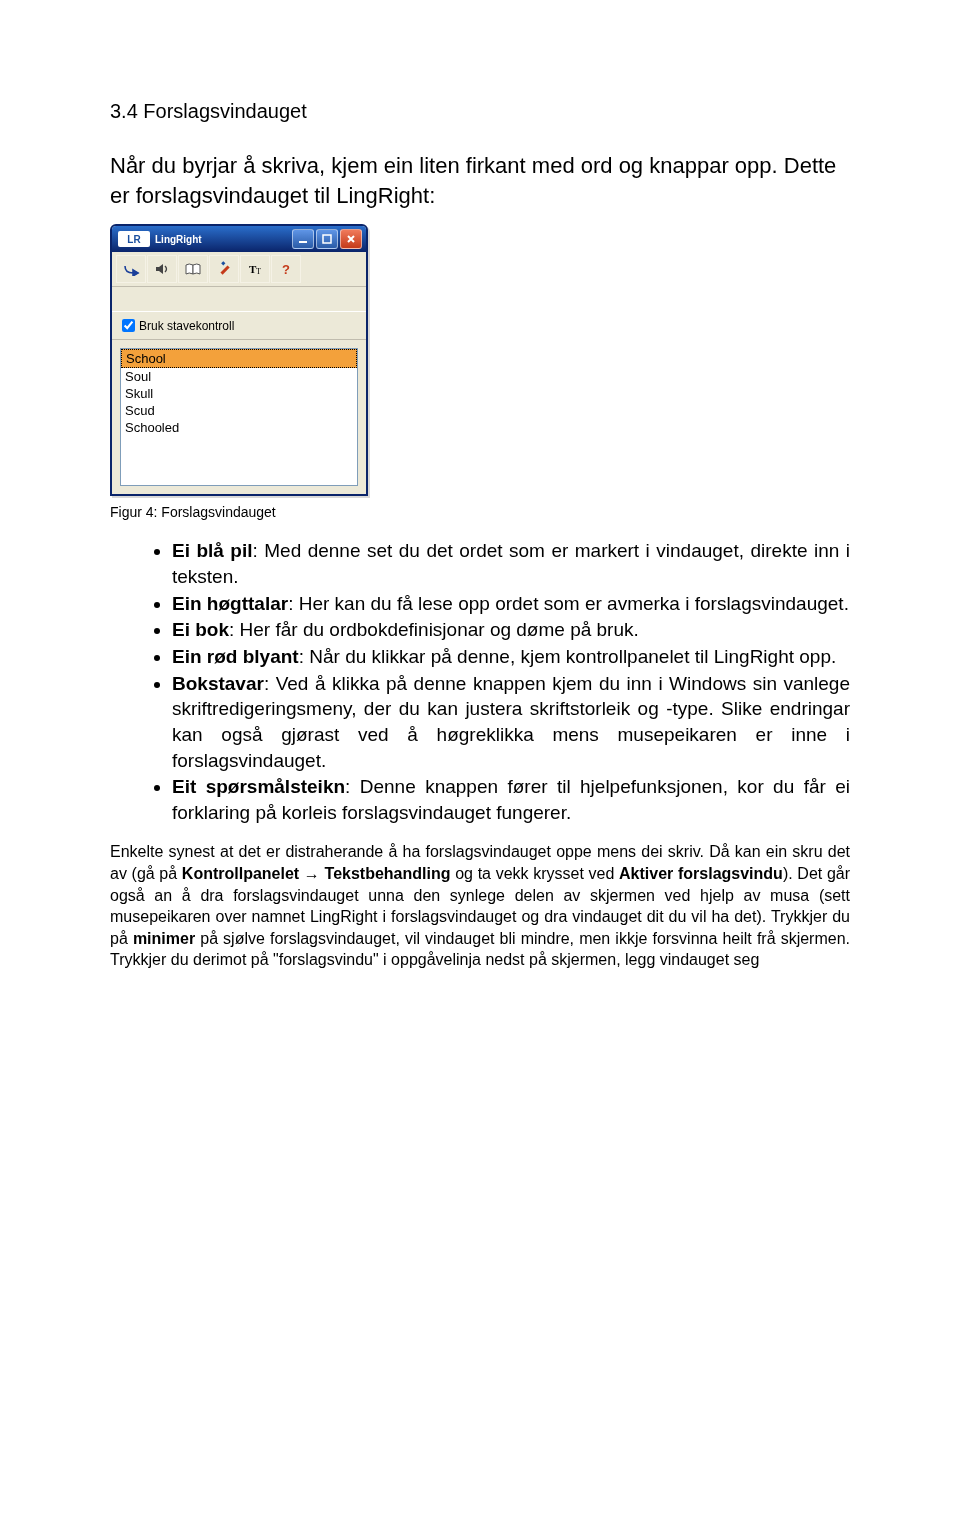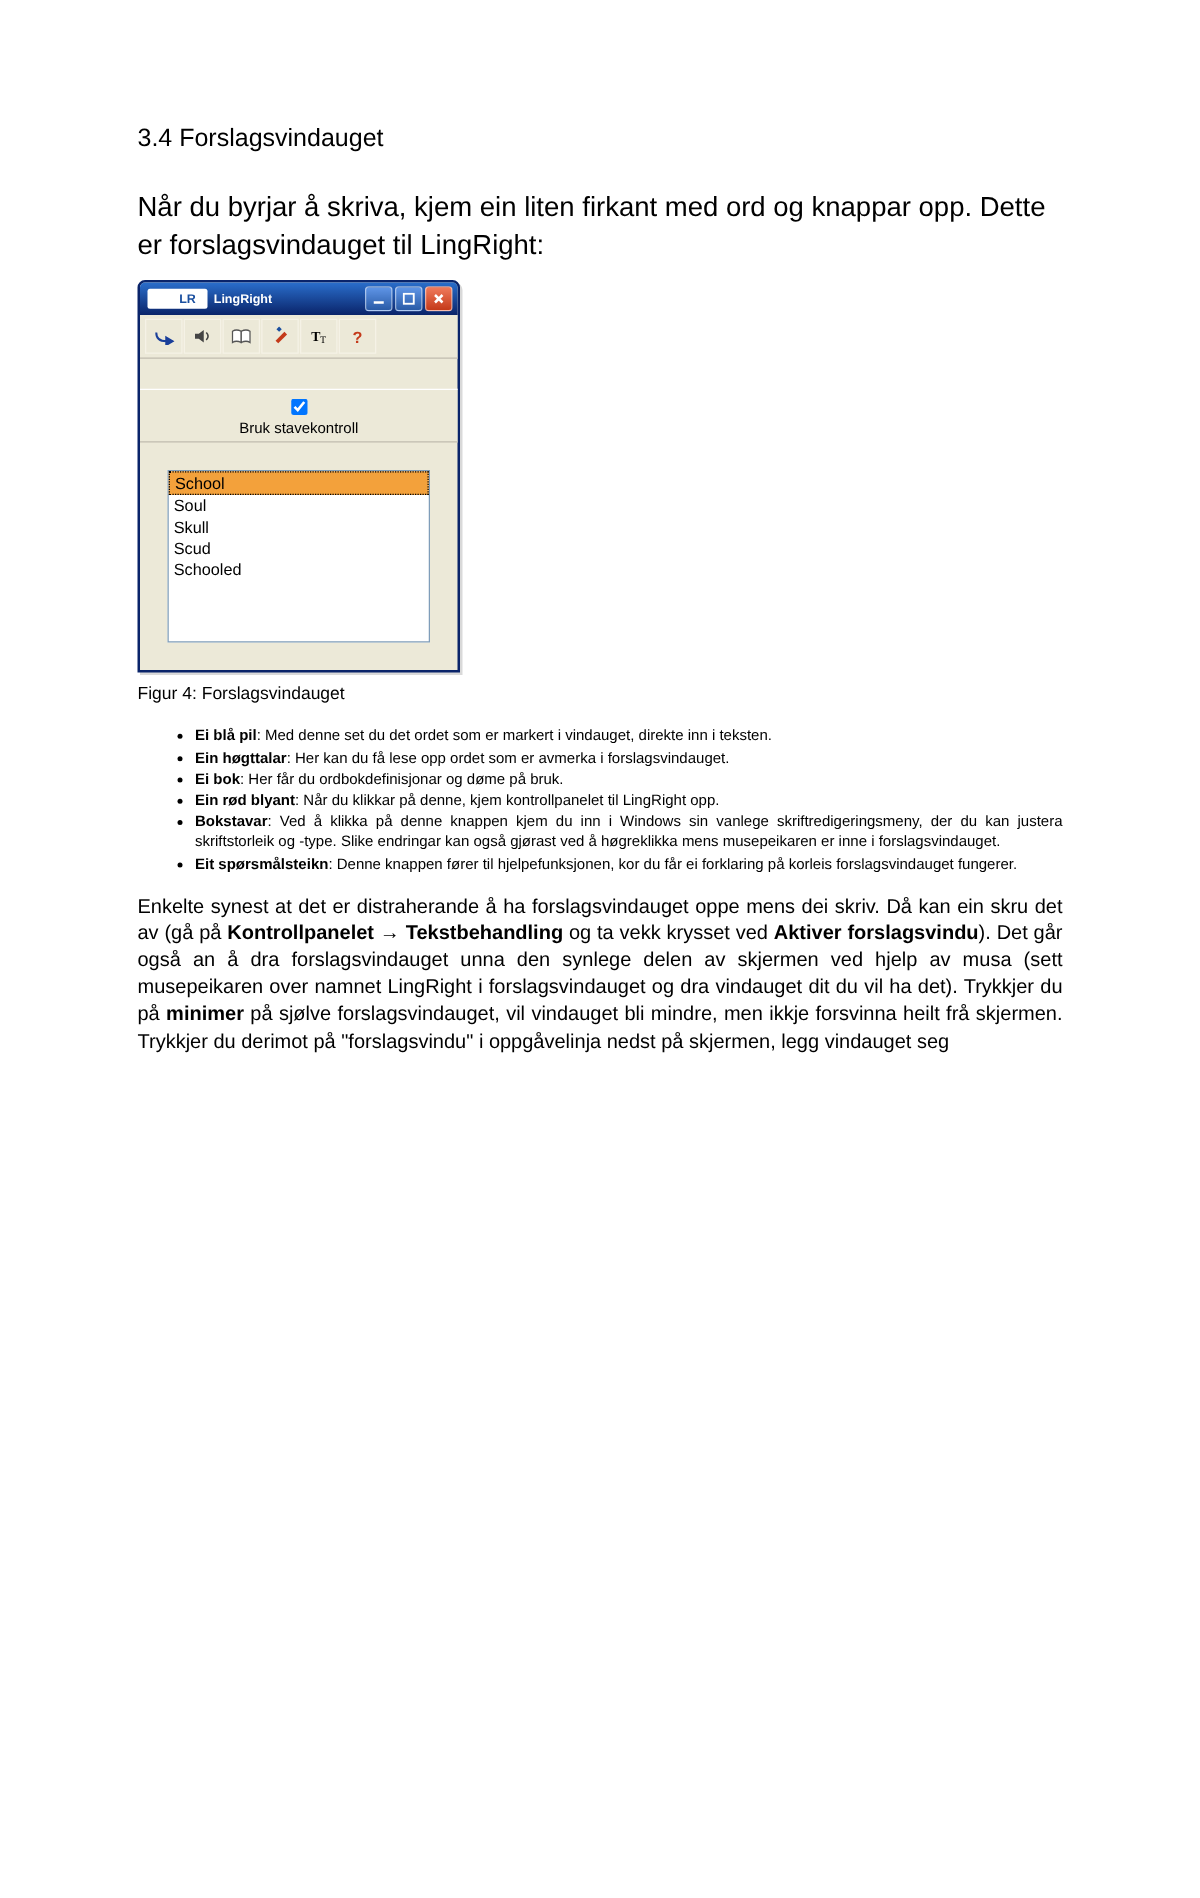--- a/index.html
+++ b/index.html
@@ -50,21 +50,20 @@
     margin-right: 5px;
     display: inline-flex;
     align-items: center;
     justify-content: center;
     font-size: 10px;
     background: #fff;
     color: #1a4f9f;
     border-radius: 2px;
     font-weight: bold;
     font-family: Arial, sans-serif;
-    padding-left: 16px;
   }
   .title-text {
     flex: 1;
     font-weight: bold;
     font-size: 10px;
   }
   .win-btns {
     display: flex;
     gap: 2px;
   }
@@ -105,29 +104,28 @@
   }
   .tool-btn svg { display: block; }
   .spell-row {
     background: #ece9d8;
     border-top: 1px solid #fff;
     border-bottom: 1px solid #c0bcae;
     padding: 4px 6px;
     display: flex;
     align-items: center;
     margin-top: 24px;
-    flex-direction: column;
   }
   .spell-row input[type=checkbox] {
     margin-right: 4px;
   }
   .suggest-list {
     border: 1px solid #7f9db9;
     background: #fff;
-    margin: 22px;
+    margin: 8px;
     height: 136px;
   }
   .suggest-item {
     padding: 1px 4px;
     font-size: 13px;
   }
   .suggest-item.selected {
     background: #f3a13b;
     border: 1px dotted #000;
     color: #000;
@@ -141,24 +139,24 @@
     font-size: 18px;
     line-height: 1.35;
     margin: 14px 0 4px 0;
   }
   ul.bullets {
     list-style: disc;
     padding-left: 46px;
     margin: 0 0 16px 0;
   }
   ul.bullets li {
-    font-size: 12px;
+    font-size: 19px;
     line-height: 1.35;
     text-align: justify;
-    margin: 0 0 1px 0;
+    margin: 0 0 1px 16px;
   }
   .term { font-weight: bold; }
   .post-para {
     font-size: 16px;
     line-height: 1.35;
     text-align: justify;
     margin: 0 0 2px 0;
   }
   .page-number {
     text-align: center;

